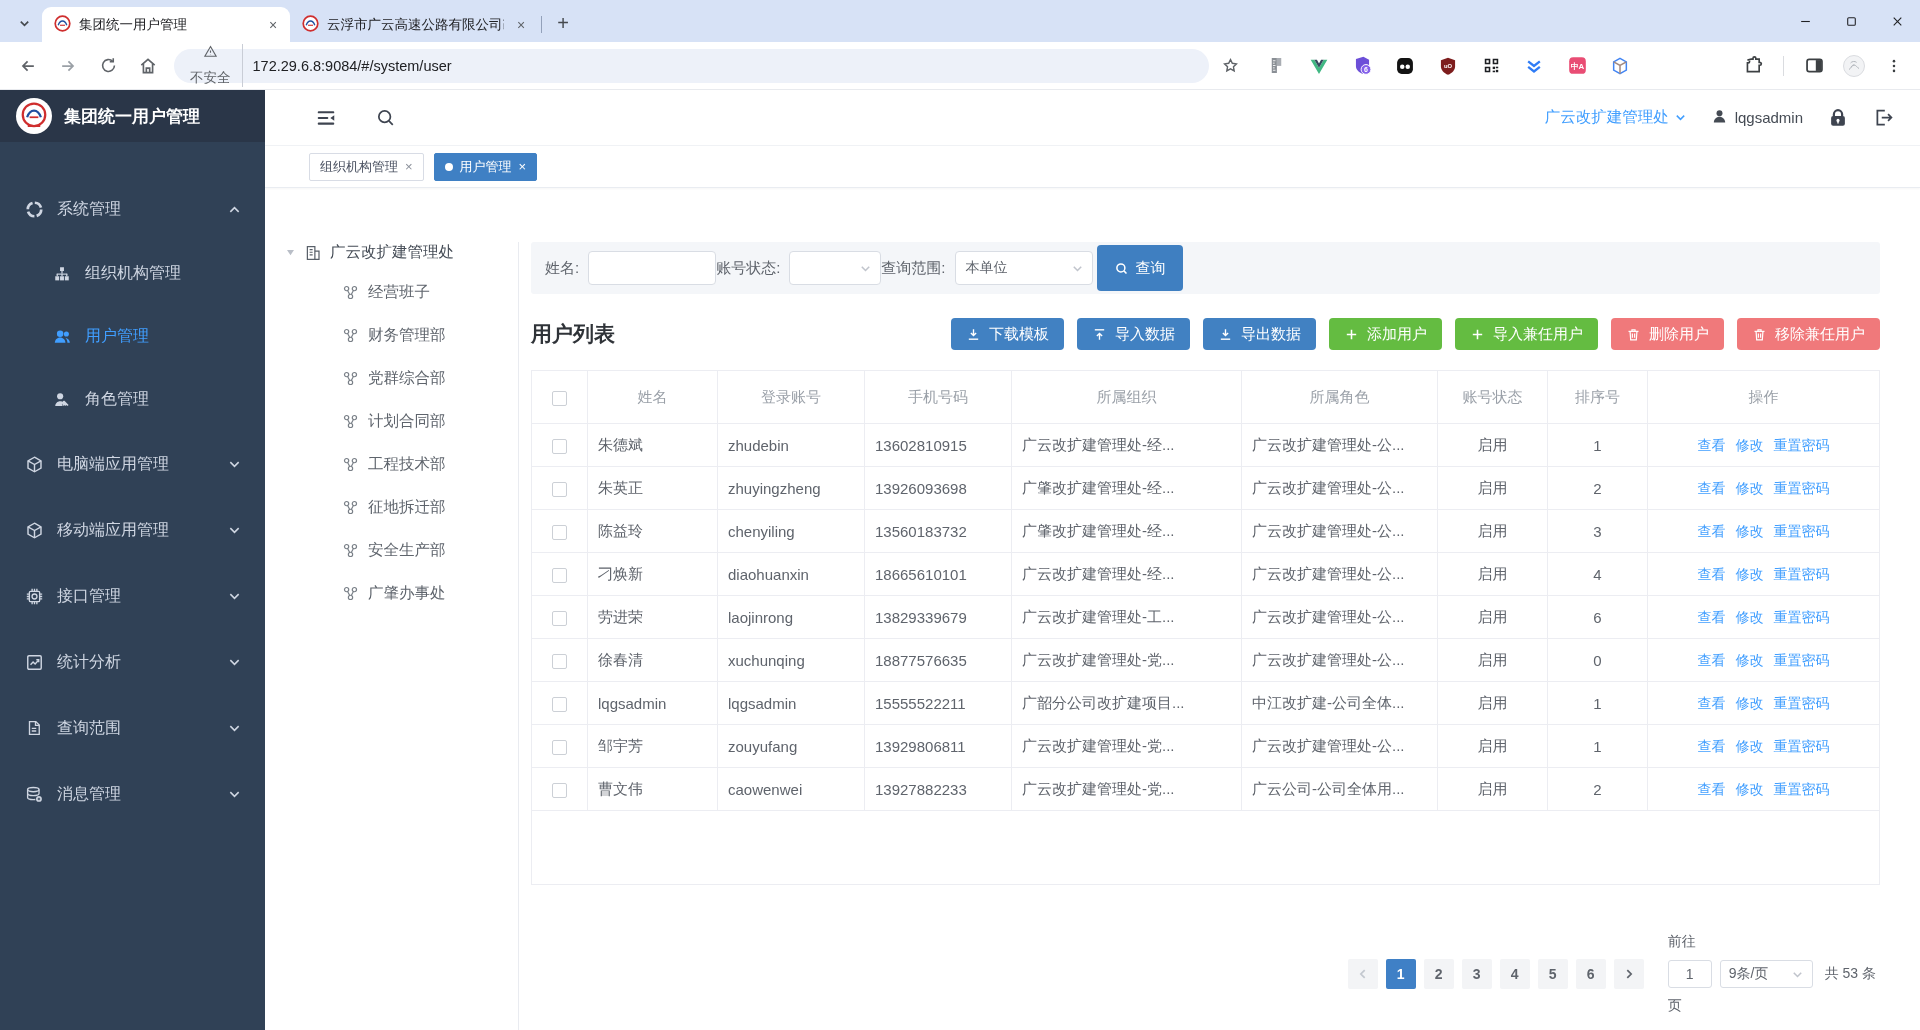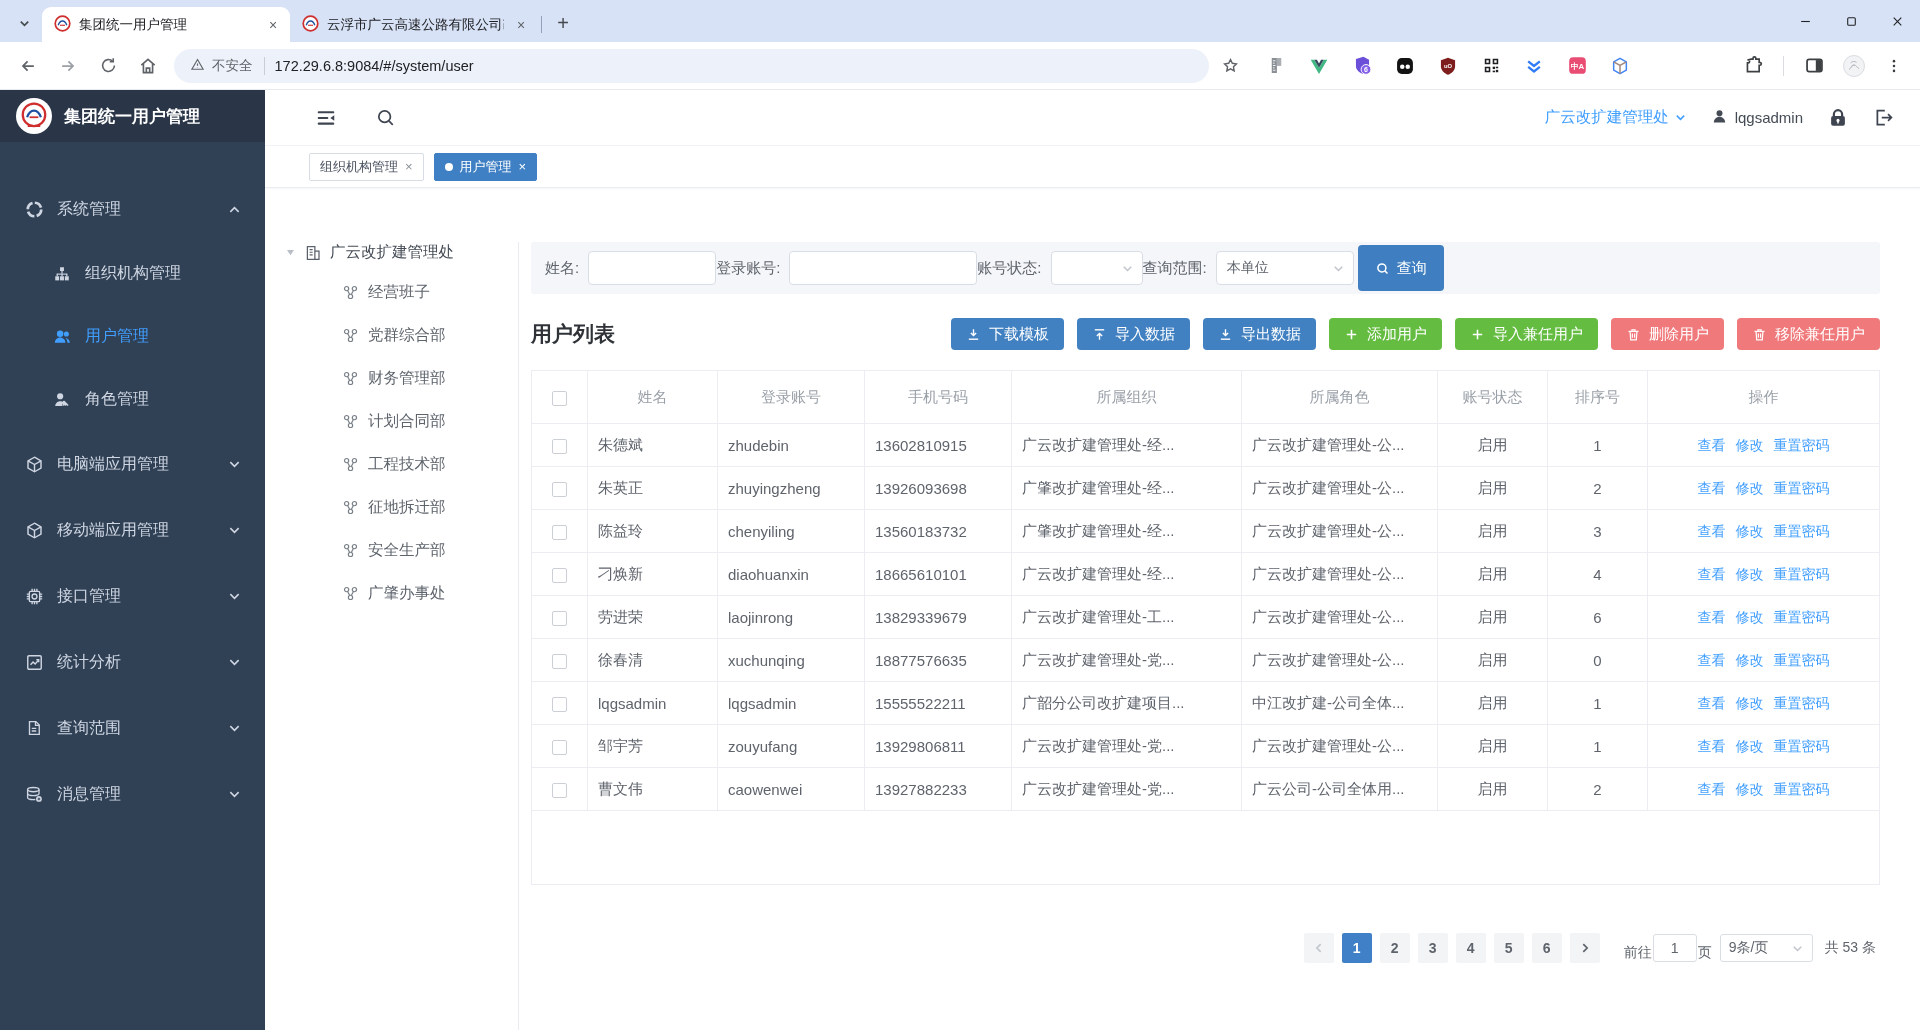--- a/index.html
+++ b/index.html
@@ -15,21 +15,21 @@
   .tab-close{width:18px;height:18px;border-radius:50%;display:flex;align-items:center;justify-content:center;font-size:14px;color:#5f6368;flex:0 0 auto;}
   .tab-divider{width:1px;height:17px;background:#93a1ba;margin:0 3px 9px;}
   .new-tab{width:28px;height:28px;margin:0 0 5px 4px;font-size:20px;color:#45494e;display:flex;align-items:center;justify-content:center;}
   .win-controls{margin-left:auto;display:flex;height:42px;align-items:center;}
   .win-btn{width:46px;height:42px;display:flex;align-items:center;justify-content:center;color:#202124;}
 
   .toolbar{height:48px;background:#fff;display:flex;align-items:center;padding:0 12px 0 8px;border-bottom:1px solid #e8eaee;}
   .nav-btn{width:34px;height:34px;border-radius:50%;display:flex;align-items:center;justify-content:center;color:#5f6368;margin:0 3px;}
   .nav-btn.fwd{color:#9aa0a6;}
   .omnibox{height:34px;width:1035px;margin-left:6px;background:#edf1f9;border-radius:17px;display:flex;align-items:center;padding:0 16px;gap:10px;}
-  .omni-sec{display:flex;align-items:center;gap:7px;color:#5f6368;font-size:13.5px;padding-right:11px;border-right:1px solid #c9cdd6;}
+  .omni-sec{display:flex;align-items:center;gap:7px;color:#5f6368;font-size:13.5px;padding-right:11px;border-right:1px solid #c9cdd6;flex-direction:column;}
   .omni-url{font-size:14.5px;color:#202124;}
   .star-btn{width:30px;height:30px;display:flex;align-items:center;justify-content:center;color:#5f6368;margin-left:6px;}
   .extensions{display:flex;align-items:center;gap:21px;margin-left:20px;}
   .ext-icon{width:22px;height:22px;display:flex;align-items:center;justify-content:center;}
   .chrome-right{margin-left:auto;display:flex;align-items:center;gap:12px;}
   .chrome-divider{width:1px;height:20px;background:#dadce0;margin:0 4px;}
   .chrome-btn{width:28px;height:28px;display:flex;align-items:center;justify-content:center;color:#3c4043;}
 
   
   .app{display:flex;height:940px;}
@@ -95,21 +95,21 @@
   td.status{color:#67c23a;text-align:center;}
   td.ops{text-align:center;}
   td.ops a{color:#409eff;margin:0 5px;font-size:14px;cursor:pointer;text-decoration:none;}
   .cb{display:inline-block;width:15px;height:15px;border:1px solid #ccd0d6;border-radius:2px;background:#fff;vertical-align:middle;cursor:pointer;}
   .table-tail{height:74px;border:1px solid #ecedf2;border-top:none;}
 
   .pager{margin-top:48px;display:flex;align-items:center;justify-content:flex-end;gap:8px;font-size:14px;color:#5f646c;padding-right:4px;}
   .pbtn{min-width:30px;height:30px;border-radius:2px;background:#f3f4f6;display:flex;align-items:center;justify-content:center;font-size:14px;font-weight:bold;color:#5f646c;cursor:pointer;}
   .pbtn.active{background:#3f80c6;color:#fff;}
   .pbtn.prev{color:#c3c8cf;}
-  .goto{margin-left:16px;display:flex;align-items:flex-end;gap:1px;}
+  .goto{margin-left:16px;display:flex;align-items:flex-start;gap:9px;flex-direction:column;}
   .goto input{width:44px;height:28px;border:1px solid #d9dde4;border-radius:3px;text-align:center;font-size:14px;color:#5f646c;outline:none;}
   .psize{width:93px;height:28px;border:1px solid #d9dde4;border-radius:3px;display:flex;align-items:center;justify-content:space-between;padding:0 8px;background:#fff;cursor:pointer;}
   .total{margin-left:4px;white-space:nowrap;}
 </style>
 </head>
 <body>
 
 <div class="screen">
 
   <div class="tab-strip">
@@ -536,32 +536,32 @@
               </div>
               <div class="tree-item">
                 <span class="t-ic">
                   <svg width="17" height="17" viewBox="0 0 24 24" fill="none" stroke="currentColor" stroke-width="1.7">
                     <circle cx="6.5" cy="6.5" r="3"></circle>
                     <circle cx="17.5" cy="6.5" r="3"></circle>
                     <circle cx="12" cy="17.5" r="3"></circle>
                     <path d="M7.9 9.2l2.8 5.4M16.1 9.2l-2.8 5.4"></path>
                   </svg>
                 </span>
-                <span>党群综合部</span>
+                <span>财务管理部</span>
               </div>
               <div class="tree-item">
                 <span class="t-ic">
                   <svg width="17" height="17" viewBox="0 0 24 24" fill="none" stroke="currentColor" stroke-width="1.7">
                     <circle cx="6.5" cy="6.5" r="3"></circle>
                     <circle cx="17.5" cy="6.5" r="3"></circle>
                     <circle cx="12" cy="17.5" r="3"></circle>
                     <path d="M7.9 9.2l2.8 5.4M16.1 9.2l-2.8 5.4"></path>
                   </svg>
                 </span>
-                <span>财务管理部</span>
+                <span>党群综合部</span>
               </div>
               <div class="tree-item">
                 <span class="t-ic">
                   <svg width="17" height="17" viewBox="0 0 24 24" fill="none" stroke="currentColor" stroke-width="1.7">
                     <circle cx="6.5" cy="6.5" r="3"></circle>
                     <circle cx="17.5" cy="6.5" r="3"></circle>
                     <circle cx="12" cy="17.5" r="3"></circle>
                     <path d="M7.9 9.2l2.8 5.4M16.1 9.2l-2.8 5.4"></path>
                   </svg>
                 </span>
@@ -612,24 +612,20 @@
                 <span>广肇办事处</span>
               </div>
             </div>
         </div>
 
         <div class="panel">
           <div class="filterbar">
             <span class="fgroup">
               <span class="f-label">姓名:</span>
               <input class="f-input w-name" style="">
-            </span>
-            <span class="fgroup">
-              <span class="f-label">登录账号:</span>
-              <input class="f-input w-acc" style="">
             </span>
             <span class="fgroup">
               <span class="f-label">账号状态:</span>
               <span class="f-select w-status">
                 <span></span>
                 <svg width="13" height="13" viewBox="0 0 14 14" fill="none" stroke="#c0c4cc" stroke-width="1.6">
                     <path d="M3 5l4 4.2L11 5"></path>
                   </svg>
               </span>
             </span>

